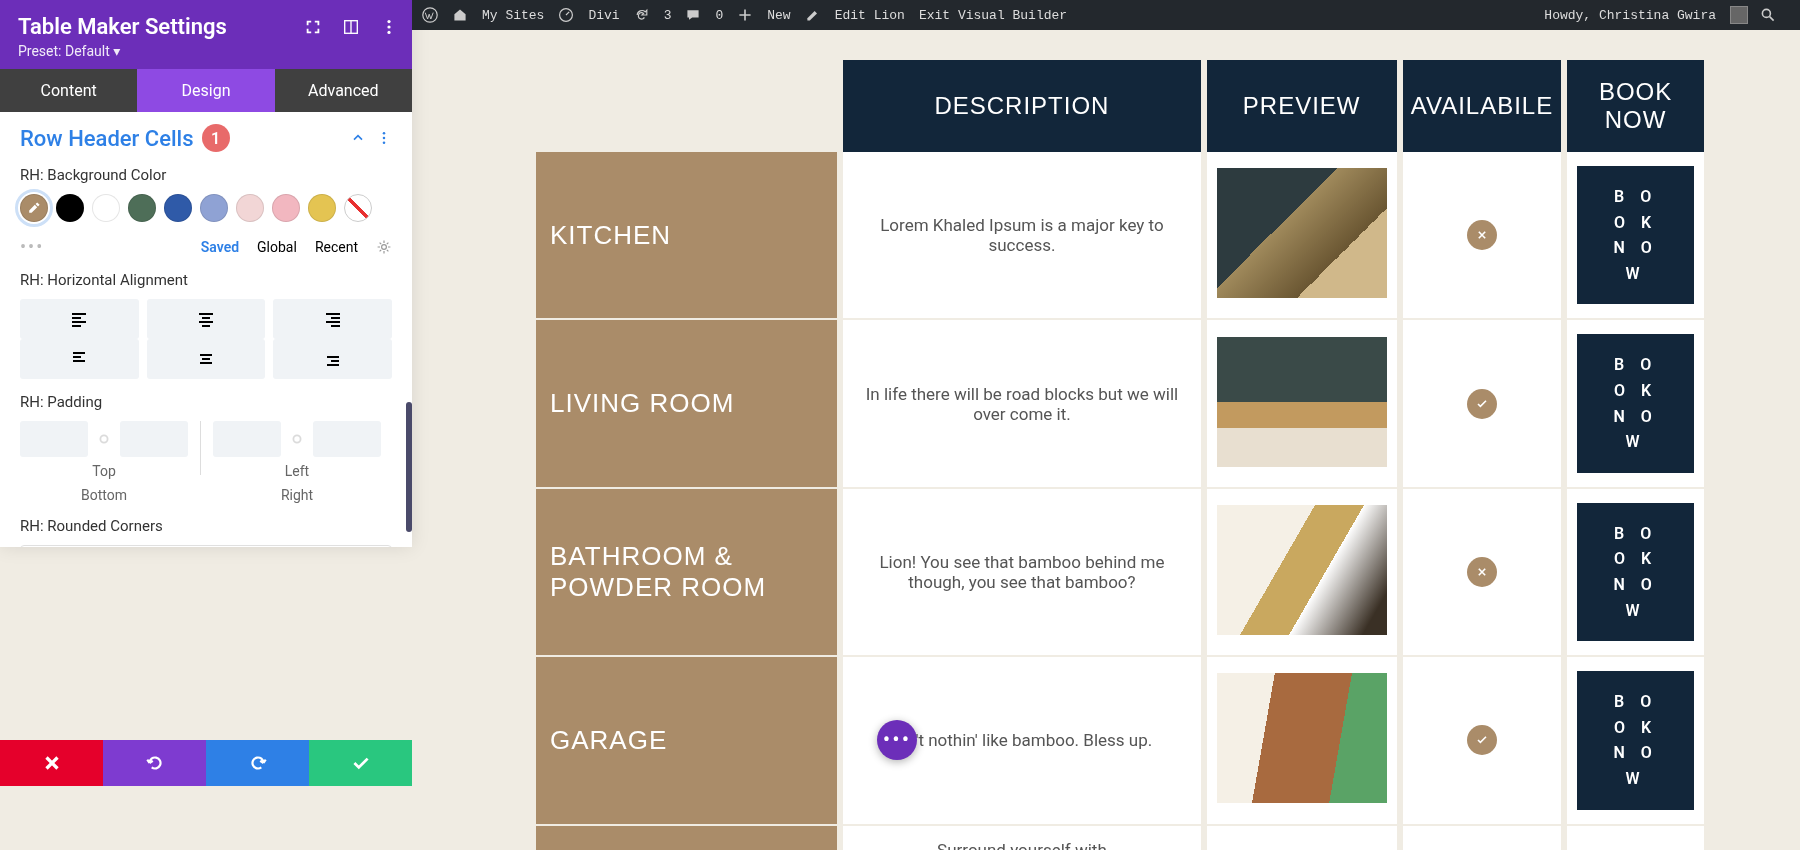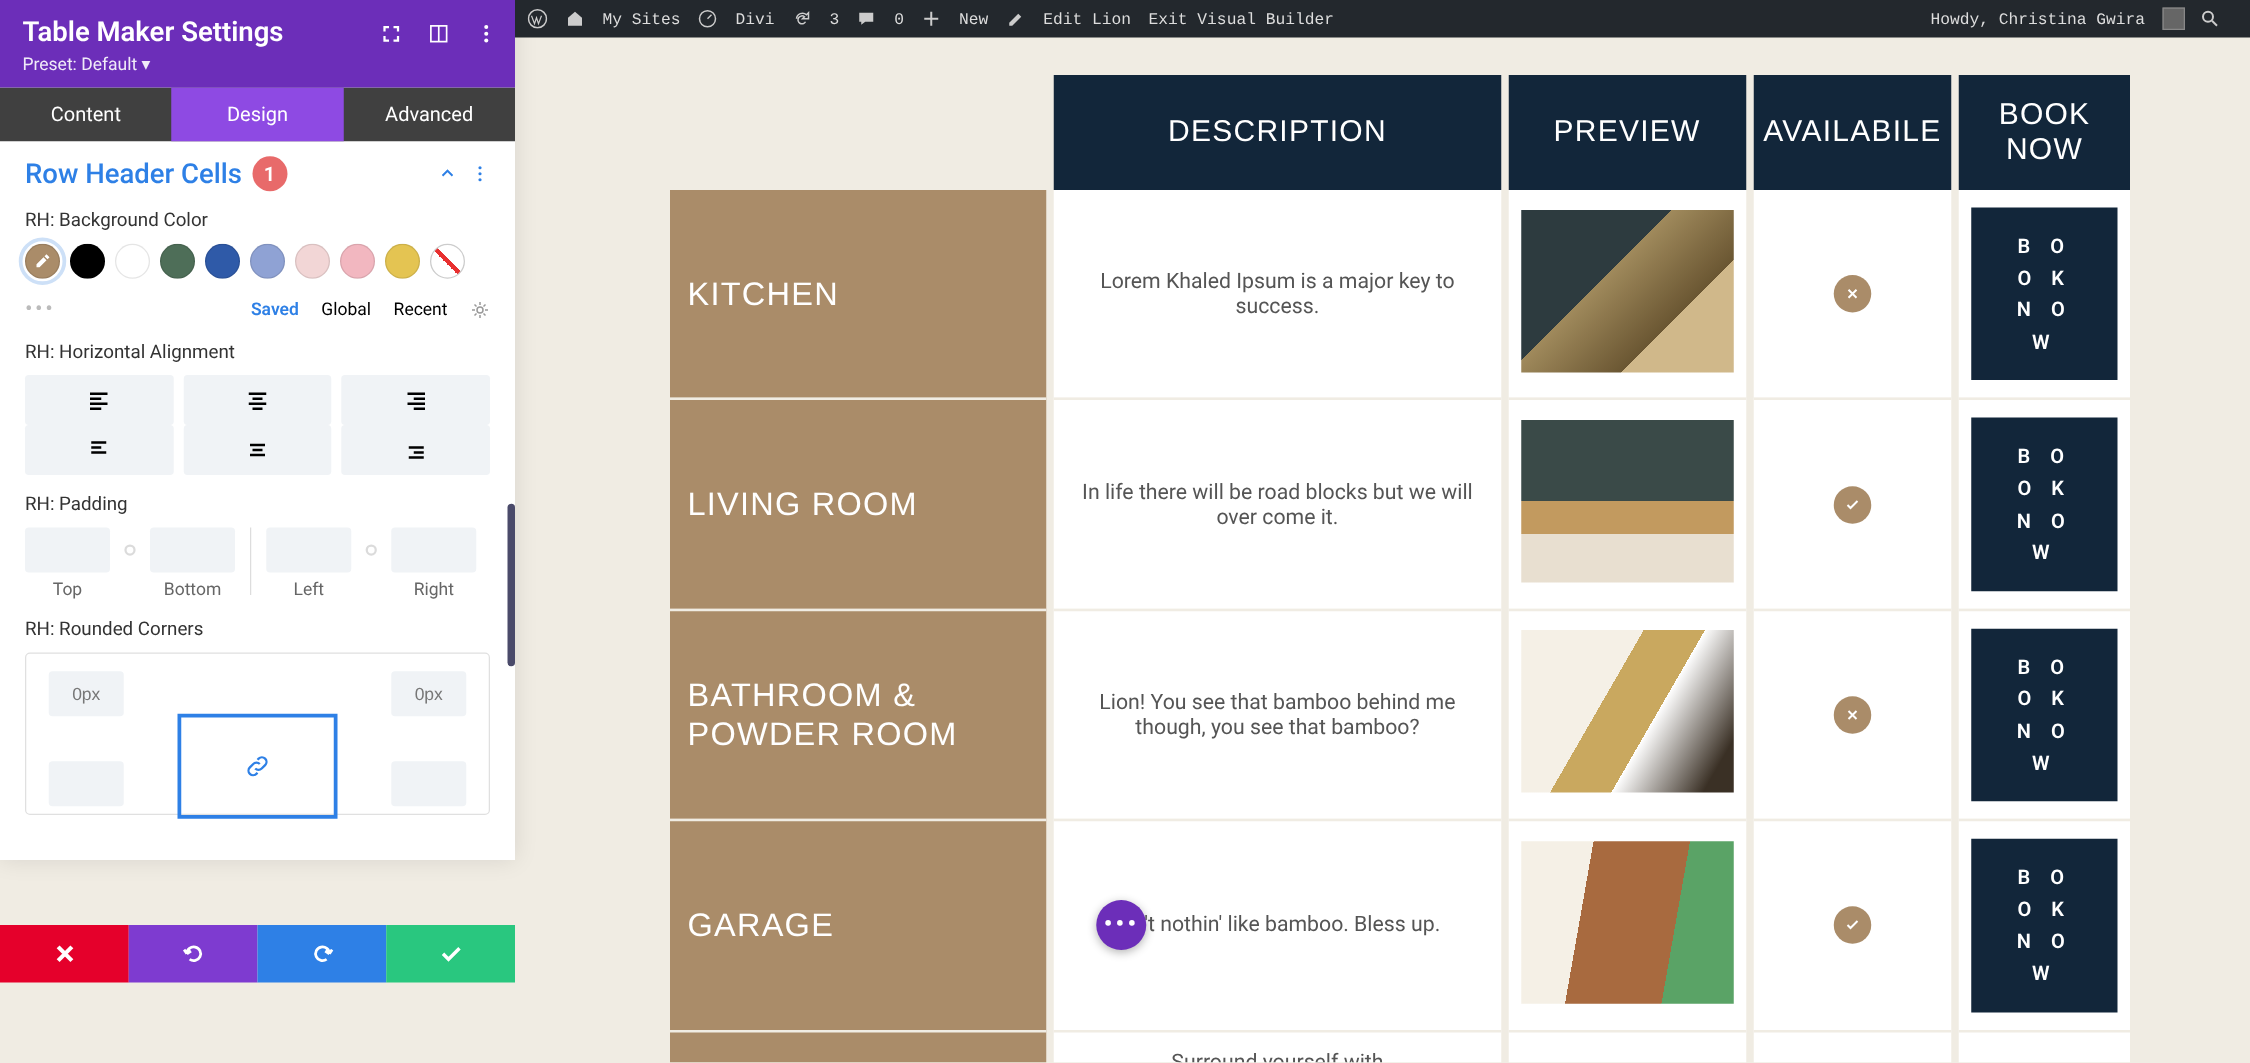--- a/index.html
+++ b/index.html
@@ -7,21 +7,21 @@
 
 
 .admin-bar { position: absolute; top: 0; left: 412px; right: 0; height: 30px; background: #23282d; color: #eee; display: flex; align-items: center; font-size: 13px; z-index: 100; }
 .admin-bar .left { display: flex; align-items: center; gap: 14px; padding-left: 10px; }
 .admin-bar .item { display: flex; align-items: center; gap: 14px; cursor: pointer; color: #ddd; font-family: Liberation Mono, monospace; }
 .admin-bar .right { margin-left: auto; display: flex; align-items: center; gap: 12px; padding-right: 24px; }
 .admin-bar .avatar { width: 18px; height: 18px; background: #666; border: 1px solid #888; }
 .admin-bar svg { width: 16px; height: 16px; fill: #ccc; }
 
 
-.settings-panel { position: absolute; top: 0; left: 0; width: 412px; height: 688px; background: #fff; display: flex; flex-direction: column; box-shadow: 0 0 18px rgba(0,0,0,.1); }
+.settings-panel { position: absolute; top: 0; left: 0; width: 412px; height: 547px; background: #fff; display: flex; flex-direction: column; box-shadow: 0 0 18px rgba(0,0,0,.1); }
 .panel-header { background: #6c2eb9; color: #fff; padding: 14px 18px 10px; position: relative; }
 .panel-title { font-size: 22px; font-weight: 600; }
 .panel-preset { font-size: 14px; margin-top: 4px; opacity: .9; }
 .panel-header-icons { position: absolute; top: 18px; right: 14px; display: flex; gap: 20px; }
 .panel-header-icons svg { width: 18px; height: 18px; fill: #fff; cursor: pointer; }
 .tabs { display: flex; background: #404040; }
 .tabs .tab { flex: 1; text-align: center; padding: 12px 0; color: #fff; font-size: 16px; cursor: pointer; }
 .tabs .tab.active { background: #8e4ae3; }
 
 .panel-body { flex: 1; overflow-y: auto; padding: 12px 20px 20px; position: relative; }
@@ -46,21 +46,21 @@
 
 .align-group { display: flex; gap: 8px; }
 .align-btn { flex: 1; background: #f0f3f6; height: 40px; display: flex; align-items: center; justify-content: center; cursor: pointer; border-radius: 3px; }
 .align-btn svg { width: 20px; height: 20px; fill: #8a95a5; }
 .align-btn.active svg { fill: #2e80e6; }
 
 .padding-group { display: flex; align-items: flex-start; gap: 12px; }
 .padding-pair { display: flex; gap: 4px; }
 .padding-input { width: 68px; height: 36px; background: #f0f3f6; border: none; border-radius: 3px; text-align: center; font-size: 14px; color: #777; }
 .padding-link-icon { width: 24px; height: 36px; display: flex; align-items: center; justify-content: center; opacity: .35; }
-.padding-labels { display: flex; gap: 4px; margin-top: 6px; font-size: 14px; color: #666; }
+.padding-labels { display: flex; gap: 4px; margin-top: 6px; font-size: 14px; color: #666; flex-direction: column; }
 .padding-col { display:flex; flex-direction:column; align-items:center; }
 .padding-sep { width: 1px; background: #ddd; height: 54px; }
 
 .corners-box { border: 1px solid #e0e0e0; border-radius: 4px; padding: 20px; margin-top: 10px; position: relative; height: 130px; }
 .corner-input { position: absolute; width: 60px; height: 36px; background: #f0f3f6; border: none; border-radius: 3px; text-align: center; font-size: 14px; color: #777; }
 .corner-tl { top: 14px; left: 18px; }
 .corner-tr { top: 14px; right: 18px; }
 .corner-bl { bottom: 6px; left: 18px; }
 .corner-br { bottom: 6px; right: 18px; }
 .link-box { position: absolute; top: 48px; left: 50%; transform: translateX(-50%); width: 128px; height: 84px; border: 3px solid #2e80e6; display: flex; align-items: center; justify-content: center; }

